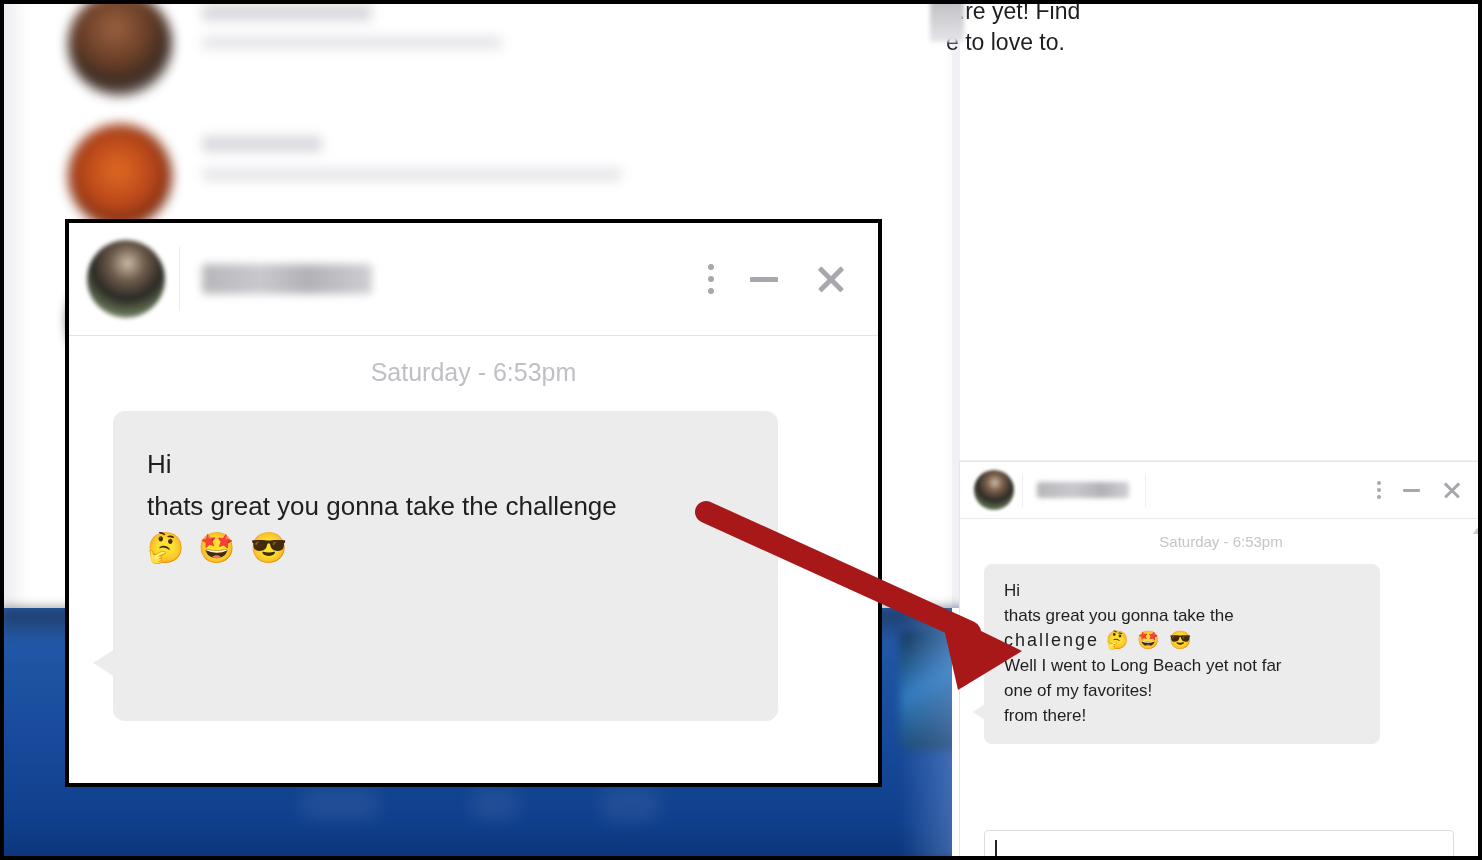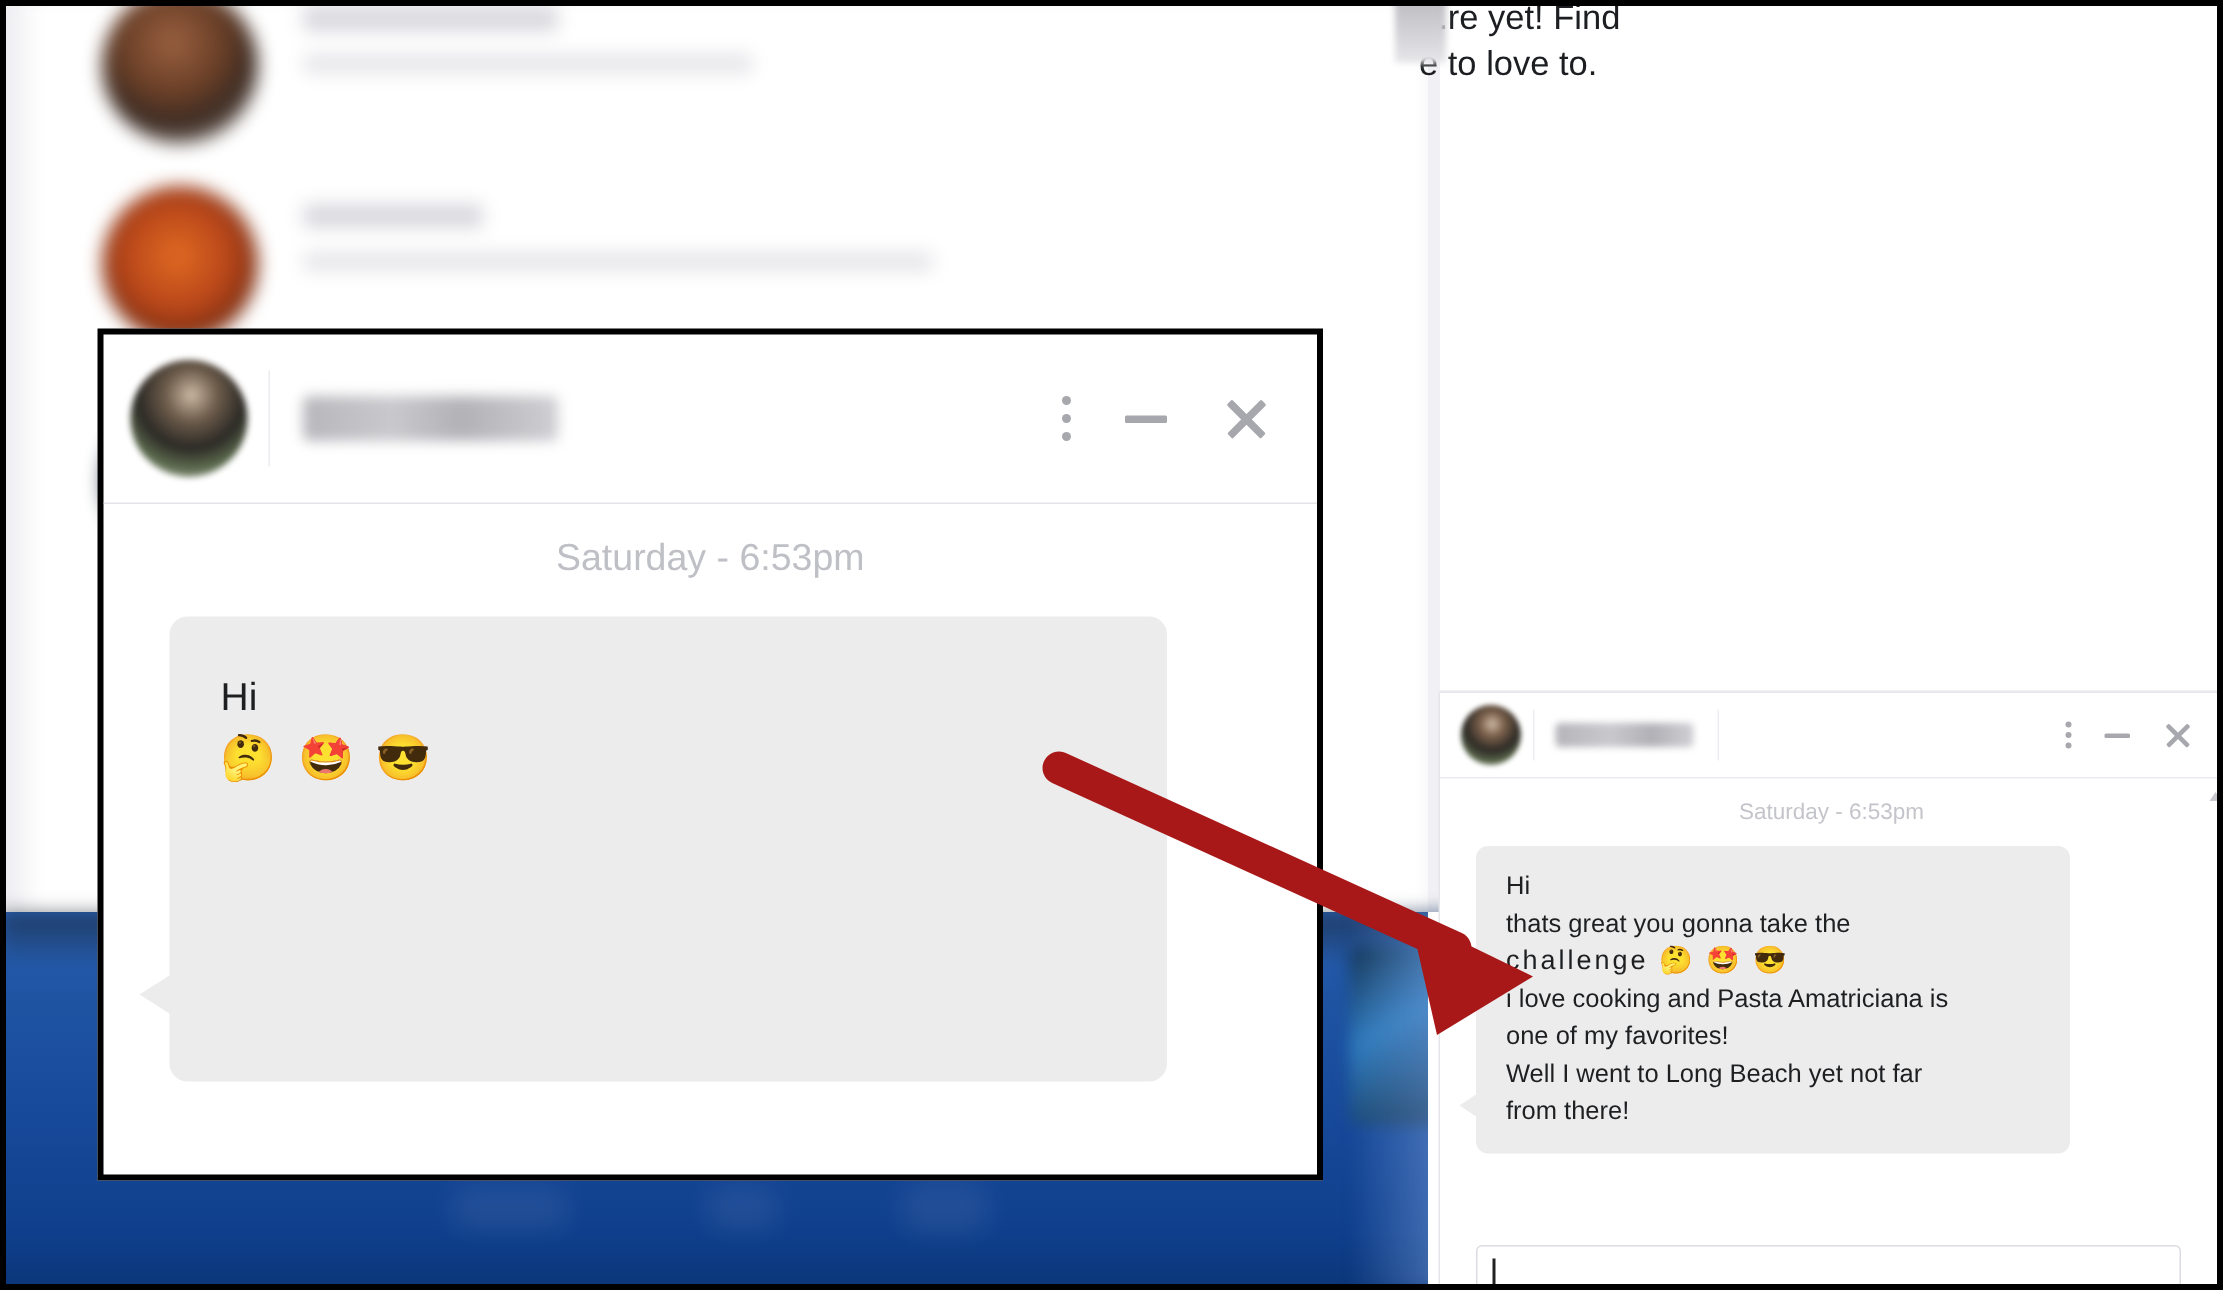--- a/index.html
+++ b/index.html
@@ -487,23 +487,22 @@
     </div>
 
     <div class="cr-timestamp">Saturday - 6:53pm</div>
 
     <div class="cr-bubble-wrap">
       <div class="cr-bubble">
         <div class="cr-tail"></div>
         <div>Hi</div>
         <div>thats great you gonna take the</div>
         <div class="emoji">challenge 🤔 🤩 😎</div>
-        <div>i love cooking and Pasta Amatriciana is</div>
+        <div>Well I went to Long Beach yet not far</div>
         <div>one of my favorites!</div>
-        <div>Well I went to Long Beach yet not far</div>
         <div>from there!</div>
       </div>
     </div>
 
     <div class="cr-scroll-arrow"></div>
 
     <div class="cr-composer">
       <span class="caret"></span><span></span>
     </div>
   </div>
@@ -524,20 +523,21 @@
         <div class="icon-close"></div>
       </div>
     </div>
 
     <div class="cz-timestamp">Saturday - 6:53pm</div>
 
     <div class="cz-bubble-wrap">
       <div class="cz-bubble">
         <div class="cz-tail"></div>
         <div>Hi</div>
+        <div>thats great you gonna take the challenge</div>
         <div class="emoji">🤔 🤩 😎</div>
       </div>
     </div>
   </div>
 
 
   <svg class="arrow-layer" viewBox="0 0 1482 860" width="1482" height="860">
     <g>
       <line x1="706" y1="512" x2="970" y2="632" stroke="#a81818" stroke-width="22" stroke-linecap="round"></line>
       <polygon points="1018,650 944,614 962,684" fill="#a81818"></polygon>

